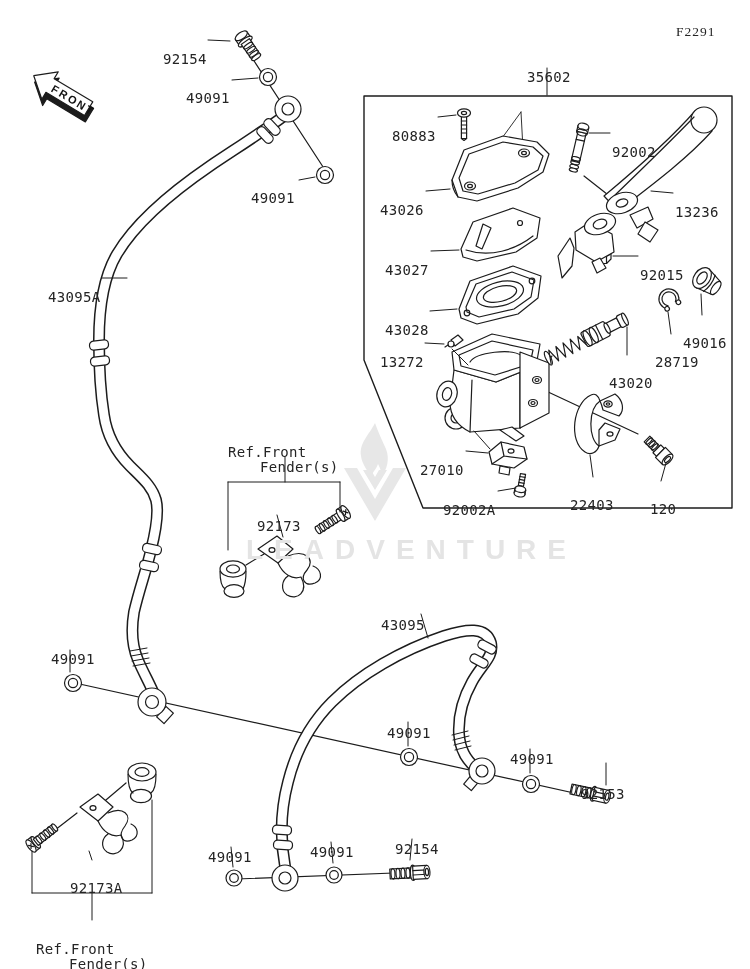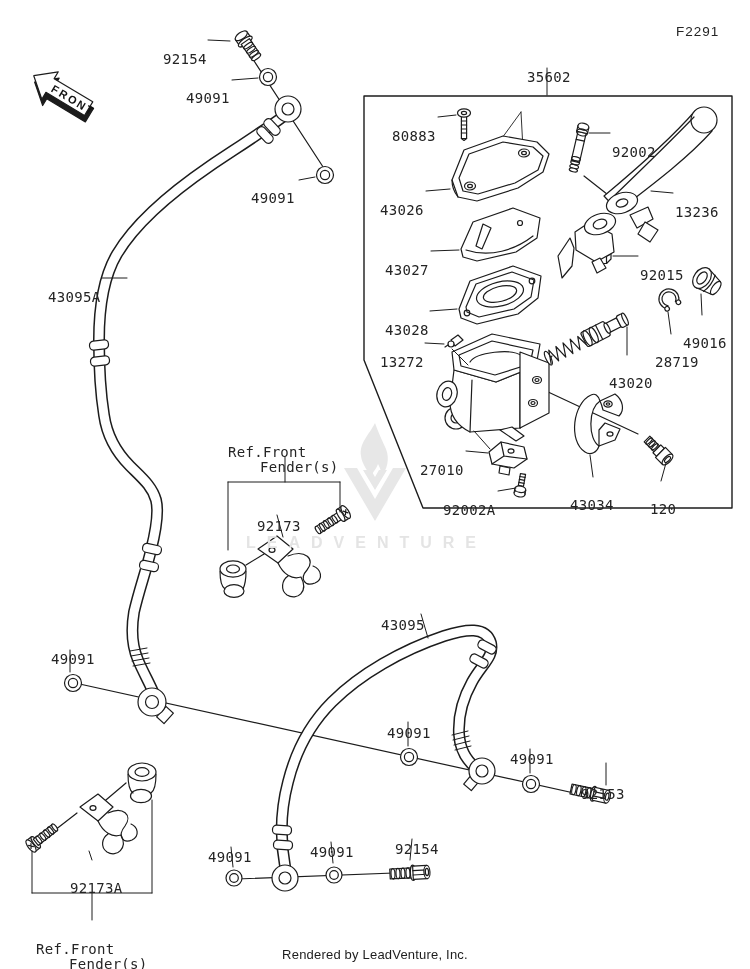--- a/index.html
+++ b/index.html
@@ -1,24 +1,24 @@
 <!DOCTYPE html>
 <html><head>
 <meta charset="utf-8">
 <style>
   html,body{margin:0;padding:0;background:#ffffff;}
   #page{position:relative;width:750px;height:969px;background:#fff;overflow:hidden;
         font-family:"DejaVu Sans Mono",monospace;}
   .lbl{position:absolute;font-family:"DejaVu Sans Mono",monospace;font-size:14px;
        color:#242424;letter-spacing:0.3px;white-space:nowrap;line-height:14px;margin-top:19px;}
   #watermark-text{position:absolute;left:246px;top:534px;font-family:"Liberation Sans",sans-serif;
-       font-size:16px;font-weight:600;letter-spacing:11px;color:#e4e4e4;white-space:nowrap;}
+       font-size:28px;font-weight:600;letter-spacing:11px;color:#e4e4e4;white-space:nowrap;}
   #footer{position:absolute;left:0;top:947px;width:100%;text-align:center;
        font-family:"Liberation Sans",sans-serif;font-size:13px;color:#1d1d1d;letter-spacing:0.2px;}
-  #code{position:absolute;left:676px;top:24px;font-family:Liberation Sans, sans-serif;
+  #code{position:absolute;left:676px;top:24px;font-family:Liberation Serif, serif;
        font-size:13.5px;color:#242424;letter-spacing:1px;}
   svg{position:absolute;left:0;top:0;}
 </style>
 </head>
 <body>
 
 <div id="page">
 
 <svg width="750" height="969" viewBox="0 0 750 969">
   <defs>
@@ -398,41 +398,40 @@
     <g transform="translate(42,62) rotate(31)">
       <path transform="translate(4,5)" d="M0,16 L19,0 L19,8 L64,8 L64,24 L19,24 L19,32 Z" fill="#1c1c1c"></path>
       <path d="M0,16 L19,0 L19,8 L64,8 L64,24 L19,24 L19,32 Z" fill="#fff"></path>
       <text x="22" y="20.5" font-family="Liberation Sans, sans-serif" font-size="11" font-weight="bold" letter-spacing="2.2" fill="#111" stroke="none">FRONT</text>
     </g>
   </g>
 </svg>
 
 <div id="watermark-text">LEADVENTURE</div>
 <div id="code">F2291</div>
-<div id="footer">Rendered by LeadVenture, Inc.</div>
 
 <div class="lbl" style="left:163px;top:33px">92154</div>
 <div class="lbl" style="left:186px;top:72px">49091</div>
 <div class="lbl" style="left:251px;top:172px">49091</div>
 <div class="lbl" style="left:48px;top:271px">43095A</div>
 <div class="lbl" style="left:527px;top:51px">35602</div>
 <div class="lbl" style="left:392px;top:110px">80883</div>
 <div class="lbl" style="left:380px;top:184px">43026</div>
 <div class="lbl" style="left:385px;top:244px">43027</div>
 <div class="lbl" style="left:612px;top:126px">92002</div>
 <div class="lbl" style="left:675px;top:186px">13236</div>
 <div class="lbl" style="left:640px;top:249px">92015</div>
 <div class="lbl" style="left:385px;top:304px">43028</div>
 <div class="lbl" style="left:380px;top:336px">13272</div>
 <div class="lbl" style="left:683px;top:317px">49016</div>
 <div class="lbl" style="left:655px;top:336px">28719</div>
 <div class="lbl" style="left:609px;top:357px">43020</div>
 <div class="lbl" style="left:420px;top:444px">27010</div>
 <div class="lbl" style="left:443px;top:484px">92002A</div>
-<div class="lbl" style="left:570px;top:479px">43034</div>
+<div class="lbl" style="left:570px;top:479px">22403</div>
 <div class="lbl" style="left:650px;top:483px">120</div>
 <div class="lbl" style="left:228px;top:426px">Ref.Front</div>
 <div class="lbl" style="left:260px;top:441px">Fender(s)</div>
 <div class="lbl" style="left:257px;top:500px">92173</div>
 <div class="lbl" style="left:381px;top:599px">43095</div>
 <div class="lbl" style="left:387px;top:707px">49091</div>
 <div class="lbl" style="left:510px;top:733px">49091</div>
 <div class="lbl" style="left:581px;top:768px">92153</div>
 <div class="lbl" style="left:51px;top:633px">49091</div>
 <div class="lbl" style="left:70px;top:862px">92173A</div>

